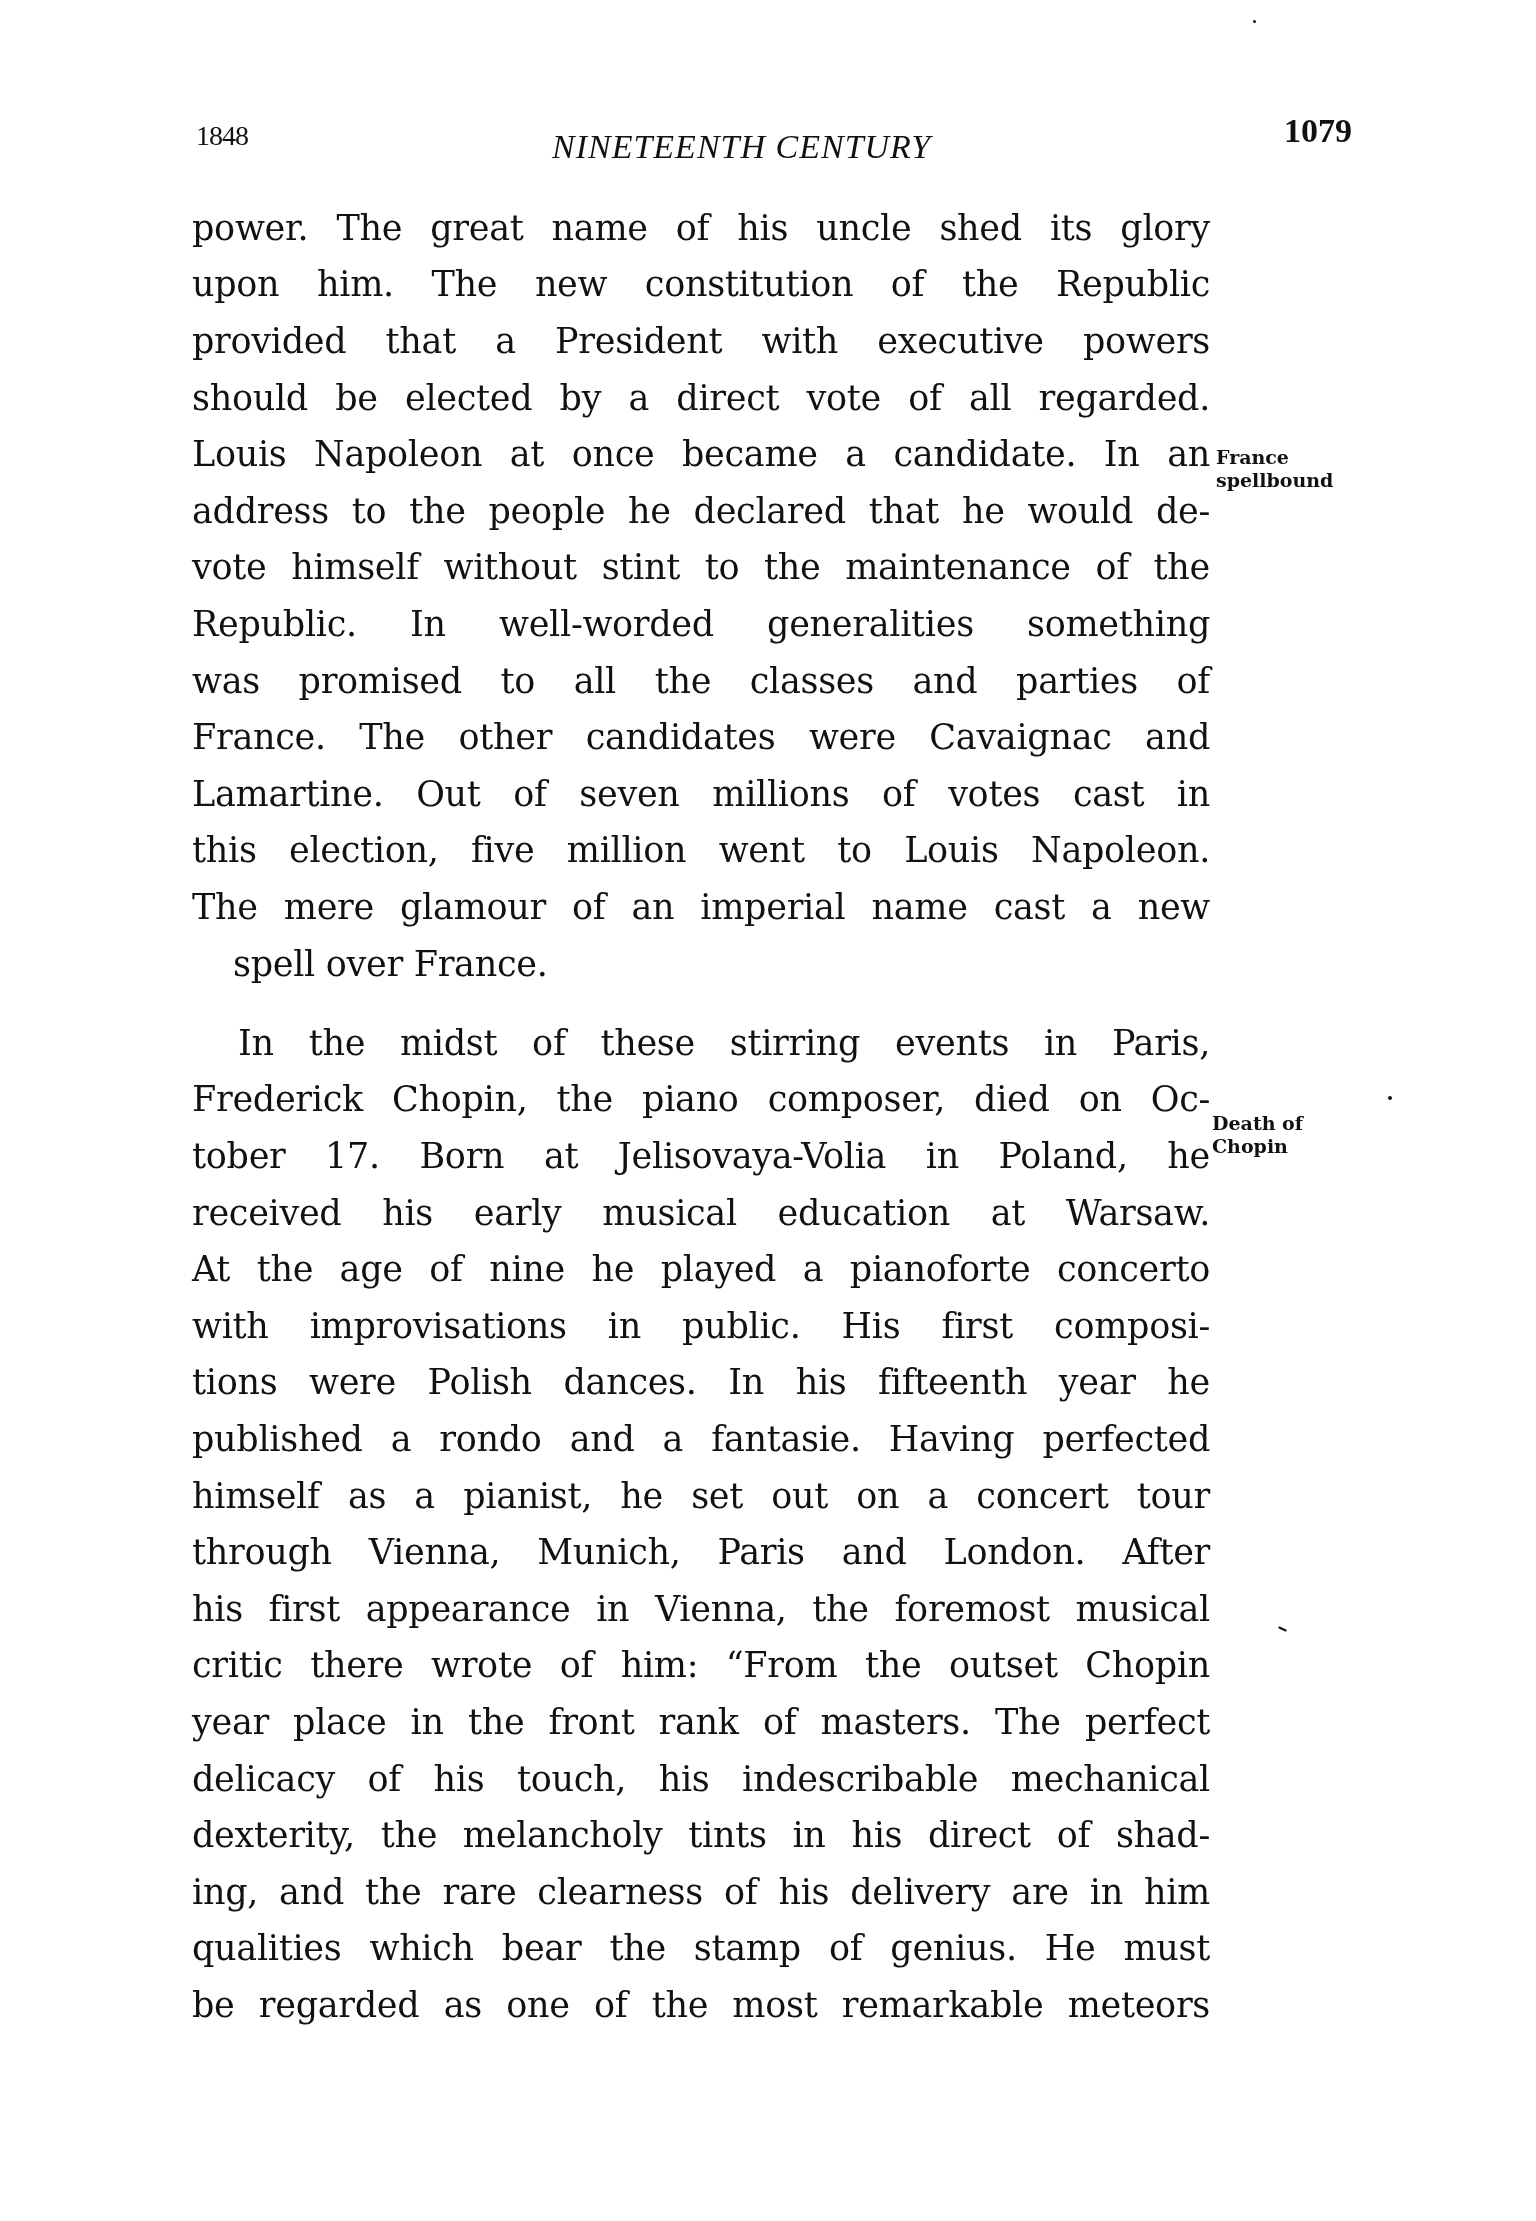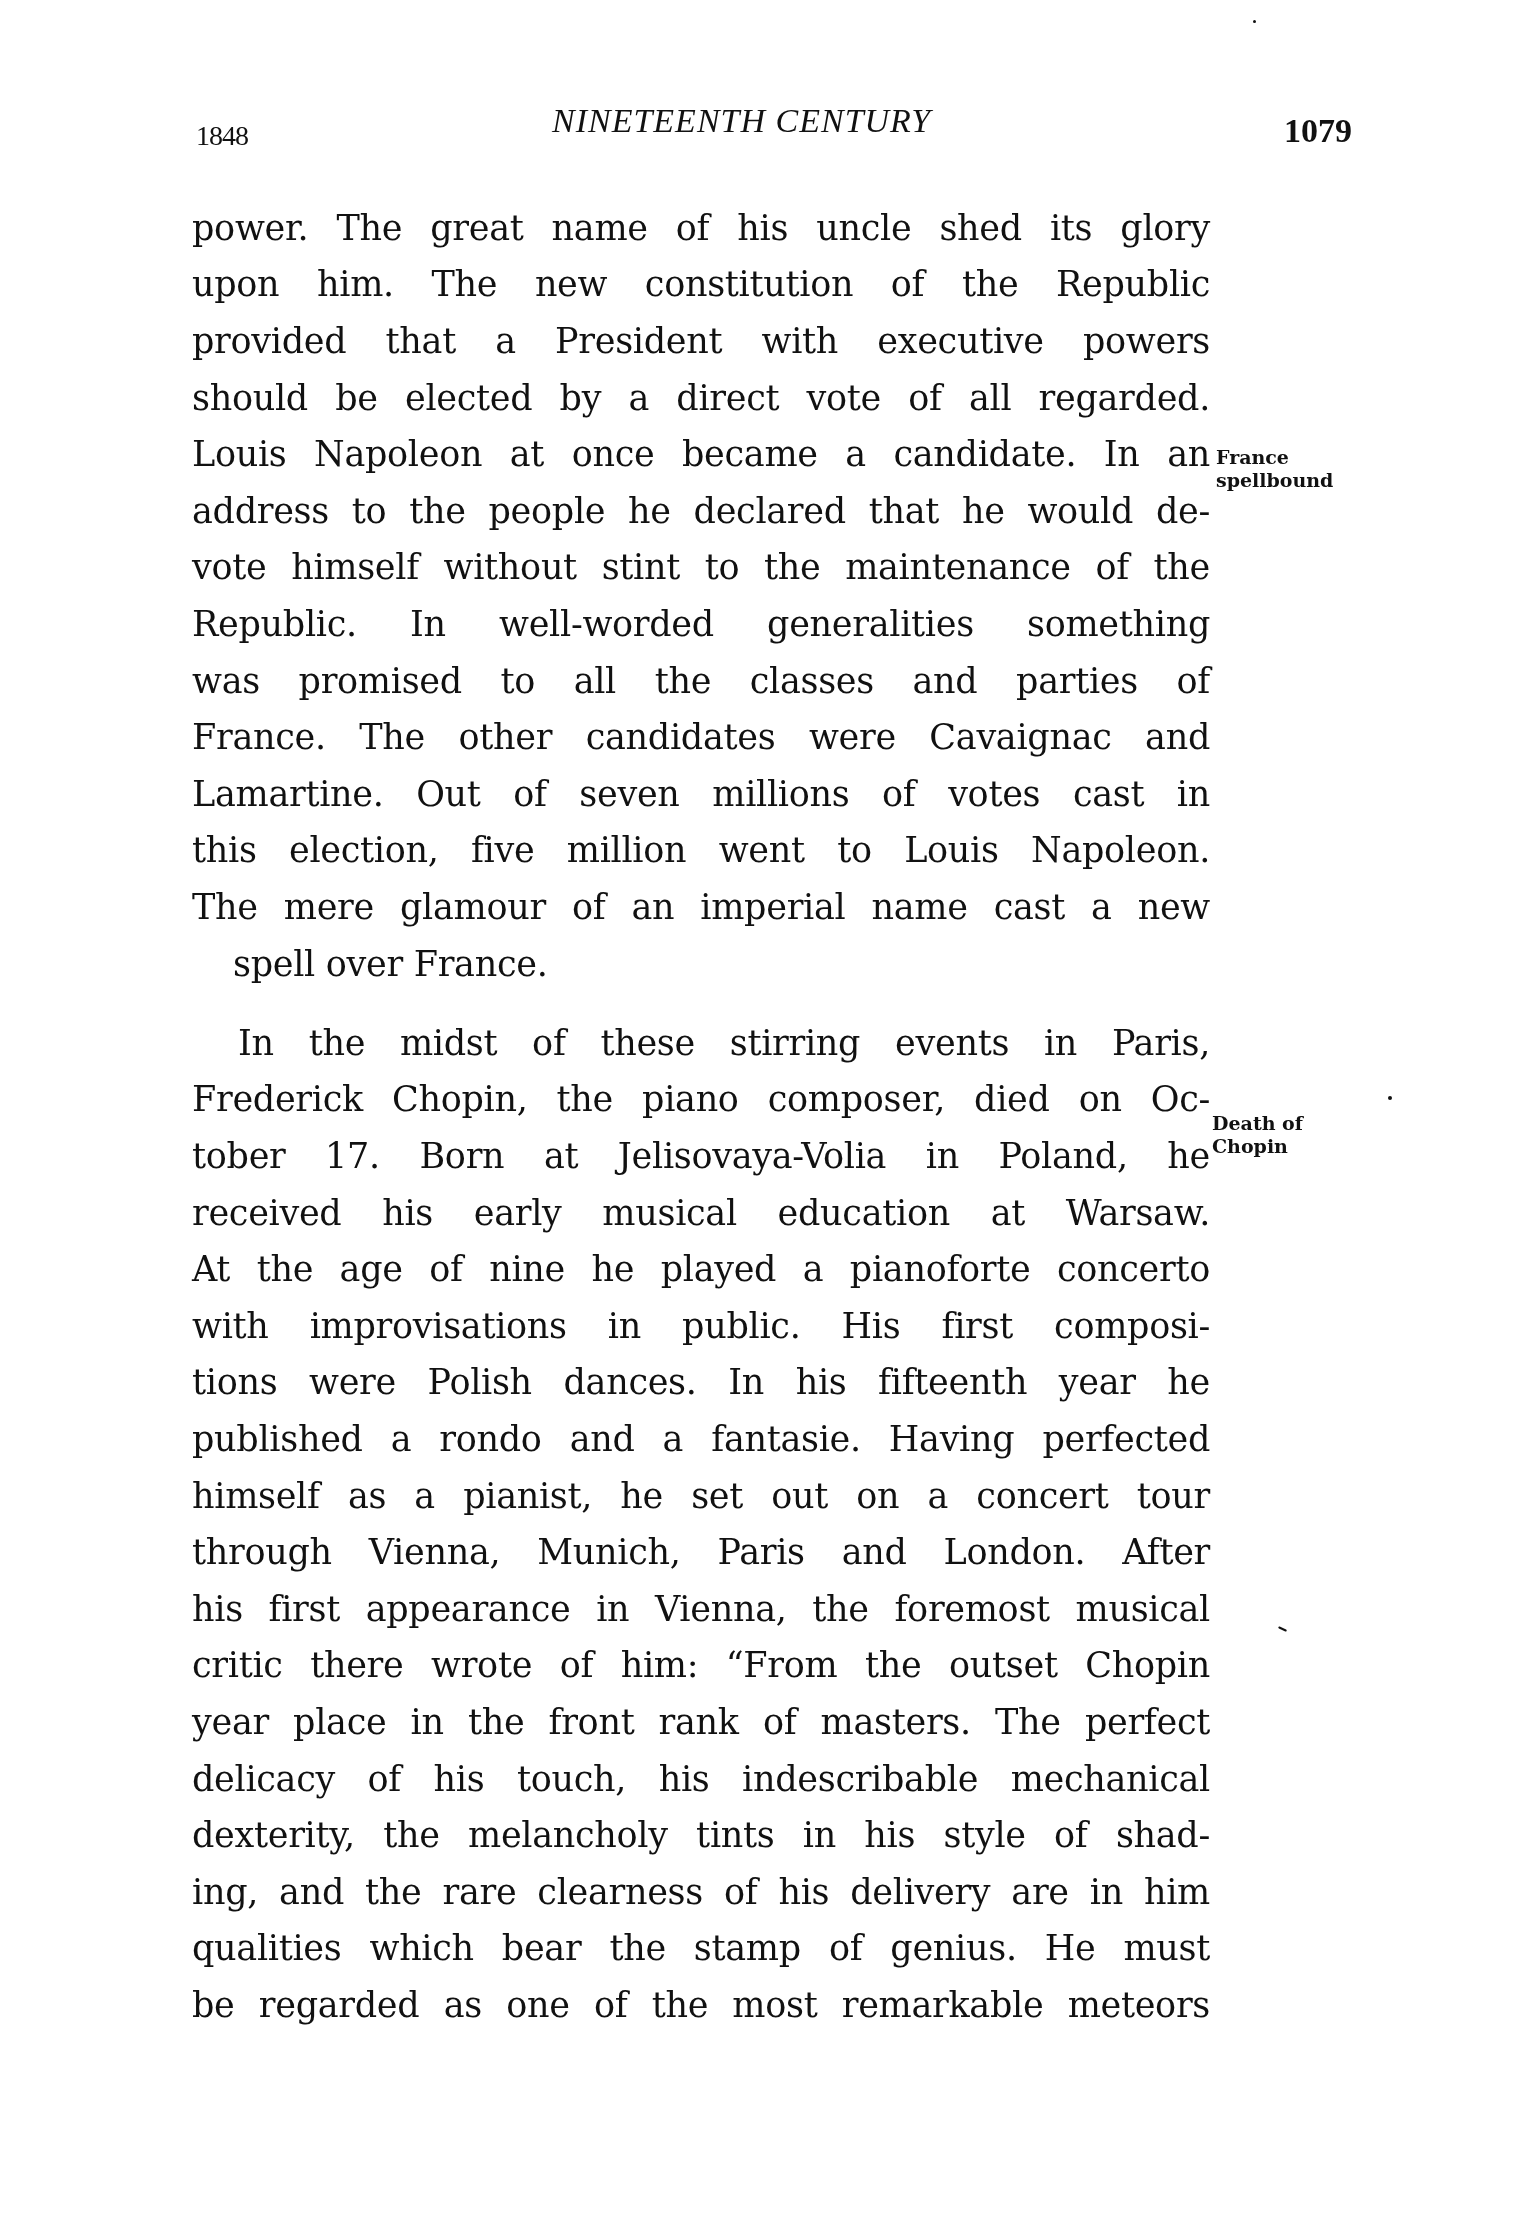--- a/index.html
+++ b/index.html
@@ -7,21 +7,21 @@
     width: 1536px; height: 2221px; position: relative; overflow: hidden;
     font-family: "DejaVu Serif", "Liberation Serif", serif; color: #111111;
   }
   .header { position: absolute; left: 0; top: 0; width: 1536px; height: 200px; }
   .hdr-year {
     position: absolute; left: 196px; top: 120px;
     font-family: "Liberation Serif", serif; font-size: 28px; font-weight: normal;
     letter-spacing: -1px;
   }
   .hdr-title {
-    position: absolute; left: 552px; top: 102px; width: 500px;
+    position: absolute; left: 552px; top: 128px; width: 500px;
     font-family: "Liberation Serif", serif; font-style: italic;
     font-size: 34px; letter-spacing: 1px; white-space: nowrap;
   }
   .hdr-page {
     position: absolute; left: 1284px; top: 112px;
     font-family: "Liberation Serif", serif; font-size: 34px; font-weight: bold;
   }
   .body-text { position: absolute; left: 192px; top: 0; width: 1018px; }
   .line {
     position: absolute; left: 0; width: 1018px; height: 56px;
@@ -68,21 +68,21 @@
   <div class="line" style="top:1241px">At the age of nine he played a pianoforte concerto</div>
   <div class="line" style="top:1298px">with improvisations in public.  His first composi-</div>
   <div class="line" style="top:1354px">tions were Polish dances.  In his fifteenth year he</div>
   <div class="line" style="top:1411px">published a rondo and a fantasie.  Having perfected</div>
   <div class="line" style="top:1468px">himself as a pianist, he set out on a concert tour</div>
   <div class="line" style="top:1524px">through Vienna, Munich, Paris and London.  After</div>
   <div class="line" style="top:1581px">his first appearance in Vienna, the foremost musical</div>
   <div class="line" style="top:1637px">critic there wrote of him: “From the outset Chopin</div>
   <div class="line" style="top:1694px">year place in the front rank of masters.  The perfect</div>
   <div class="line" style="top:1751px">delicacy of his touch, his indescribable mechanical</div>
-  <div class="line" style="top:1807px">dexterity, the melancholy tints in his style of shad-</div>
+  <div class="line" style="top:1807px">dexterity, the melancholy tints in his direct of shad-</div>
   <div class="line" style="top:1864px">ing, and the rare clearness of his delivery are in him</div>
   <div class="line" style="top:1920px">qualities which bear the stamp of genius.  He must</div>
   <div class="line" style="top:1977px">be regarded as one of the most remarkable meteors</div>
 </div>
 
 <div class="note" style="left:1216px; top:420px;">
   <div>France</div>
   <div>spellbound</div>
 </div>
 

